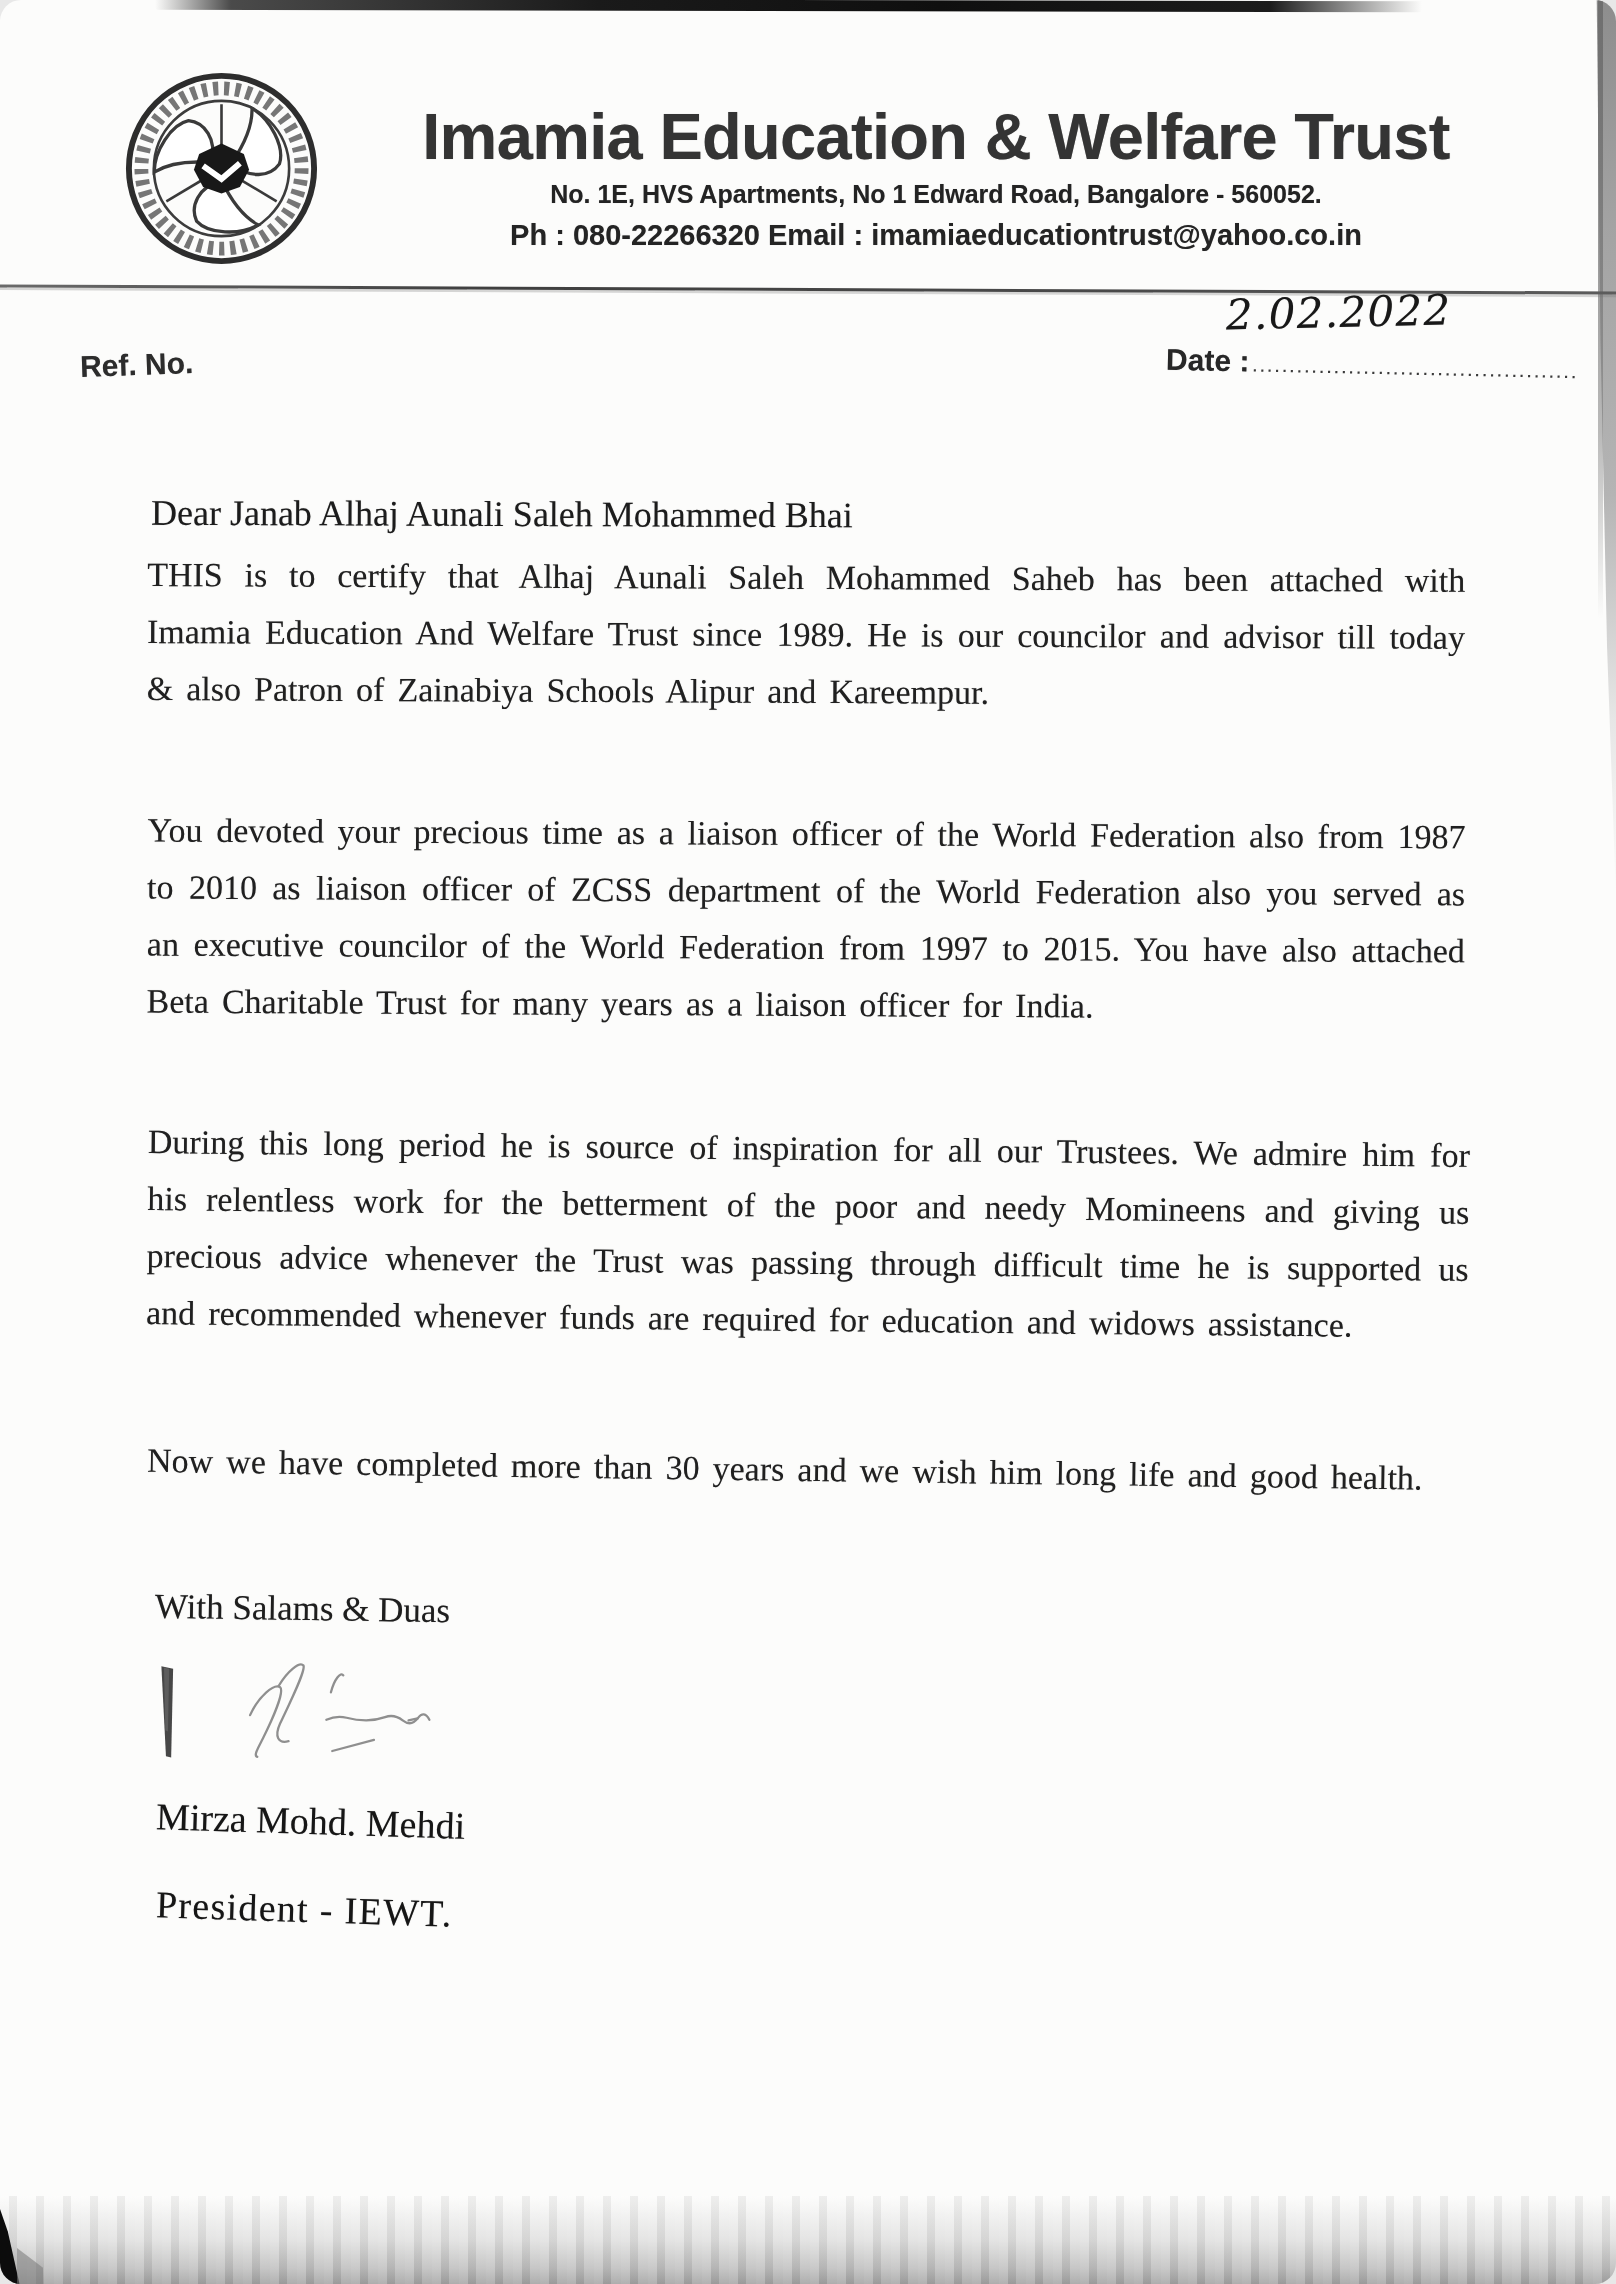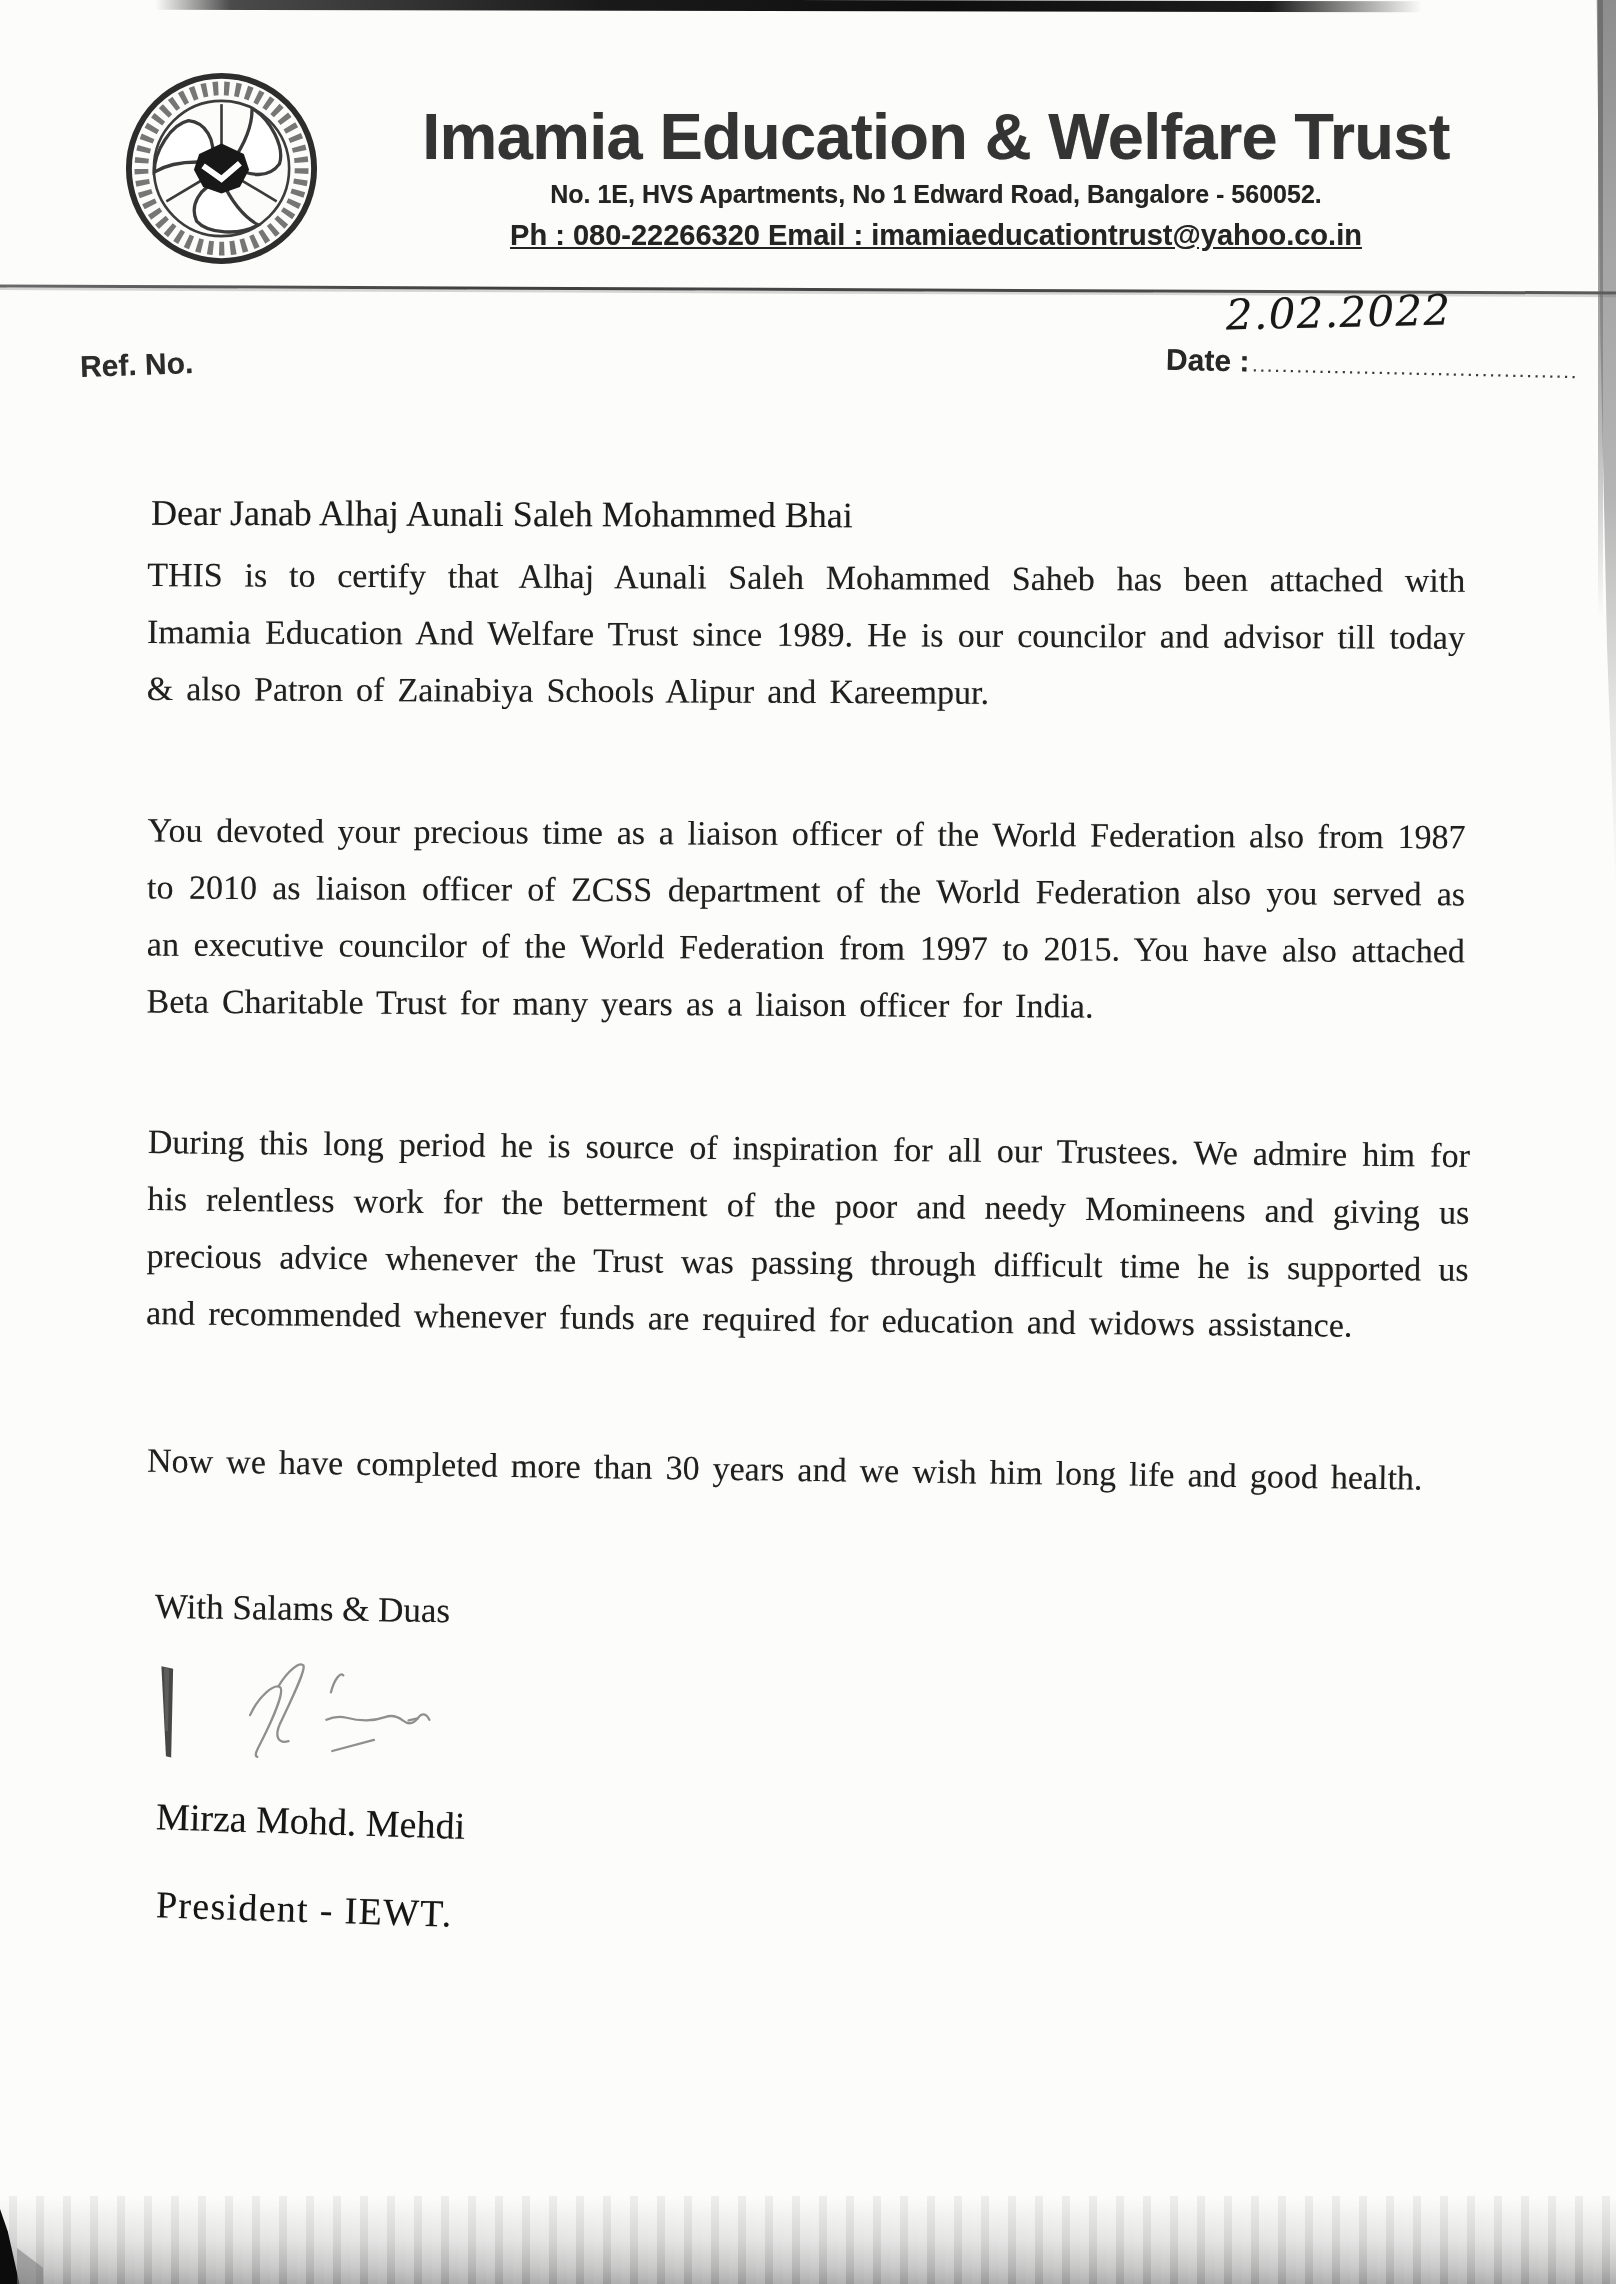--- a/index.html
+++ b/index.html
@@ -3,20 +3,21 @@
 <meta charset="utf-8">
 <style>
   html,body{margin:0;padding:0;background:#e8e8e8;}
   .page{
     position:relative;
     width:1616px;height:2284px;
     background:#fcfcfb;
     overflow:hidden;
     font-family:"Liberation Serif", serif;
     color:#1f1f1f;
+    border-radius:21px;
   }
   
   .scan-top-bar{
     position:absolute;left:155px;top:0;width:1267px;height:11px;
     background:linear-gradient(90deg,rgba(20,20,20,0) 0%,rgba(30,30,30,.8) 6%,#1a1a1a 35%,#0f0f0f 62%,#1c1c1c 88%,rgba(25,25,25,0) 100%);
     border-radius:0 0 3.3px 3.3px;transform:rotate(.12deg);
   }
   .scan-right-streak{
     position:absolute;right:0;top:0;width:23.5px;height:899px;
     background:linear-gradient(180deg,#8d8d8d 0%,#a3a3a3 25%,#b4b4b4 55%,rgba(190,190,190,.35) 80%,rgba(200,200,200,0) 100%);
@@ -42,21 +43,21 @@
   }
   
   .logo{position:absolute;left:123px;top:70px;width:197px;height:197px;}
   .lh-text{position:absolute;left:339px;top:103px;width:1194px;text-align:center;
     font-family:"Liberation Sans", sans-serif;font-weight:bold;color:#343434;}
   .lh-title{font-size:65px;line-height:1.04;letter-spacing:-0.7px;white-space:nowrap;
     text-shadow:0 0 0.7px rgba(40,40,40,.45);}
   .lh-address{font-size:25px;color:#232323;margin-top:9px;white-space:nowrap;
     text-shadow:0 0 0.7px rgba(40,40,40,.4);}
   .lh-contact{font-size:29px;color:#242424;margin-top:10.4px;white-space:nowrap;
-    text-shadow:0 0 0.7px rgba(40,40,40,.4);text-decoration:underline;}
+    text-shadow:0 0 0.7px rgba(40,40,40,.4);}
   .lh-rule{
     position:absolute;left:0;top:288px;width:1616px;height:3.3px;
     background:linear-gradient(90deg,#6a6a6a,#3f3f3f 30%,#4a4a4a 70%,#5c5c5c);
     box-shadow:0 2.6px 0 rgba(110,110,110,.28);
     transform:rotate(.25deg);
   }
   
   .handwritten-date{
     position:absolute;left:1226px;top:288px;
     font-family:"DejaVu Serif", serif;font-style:italic;

